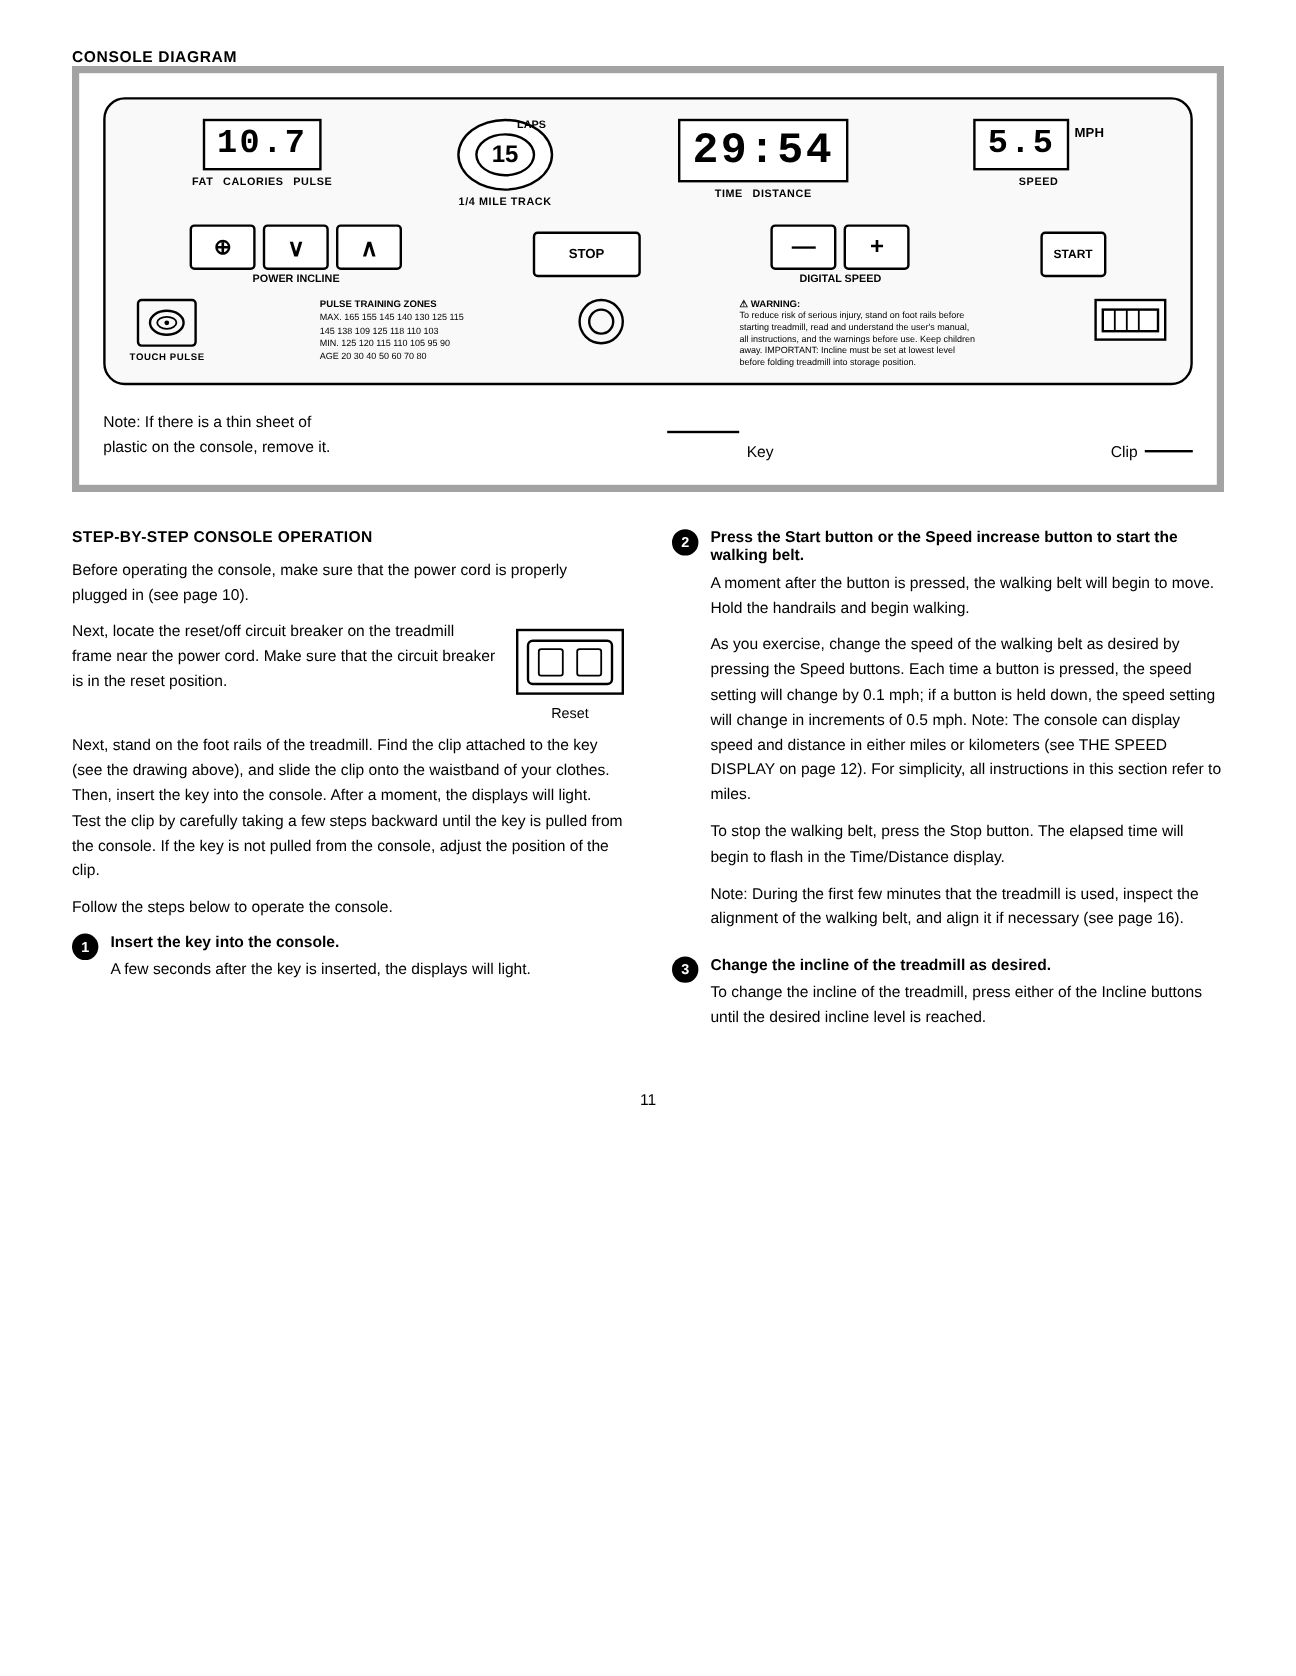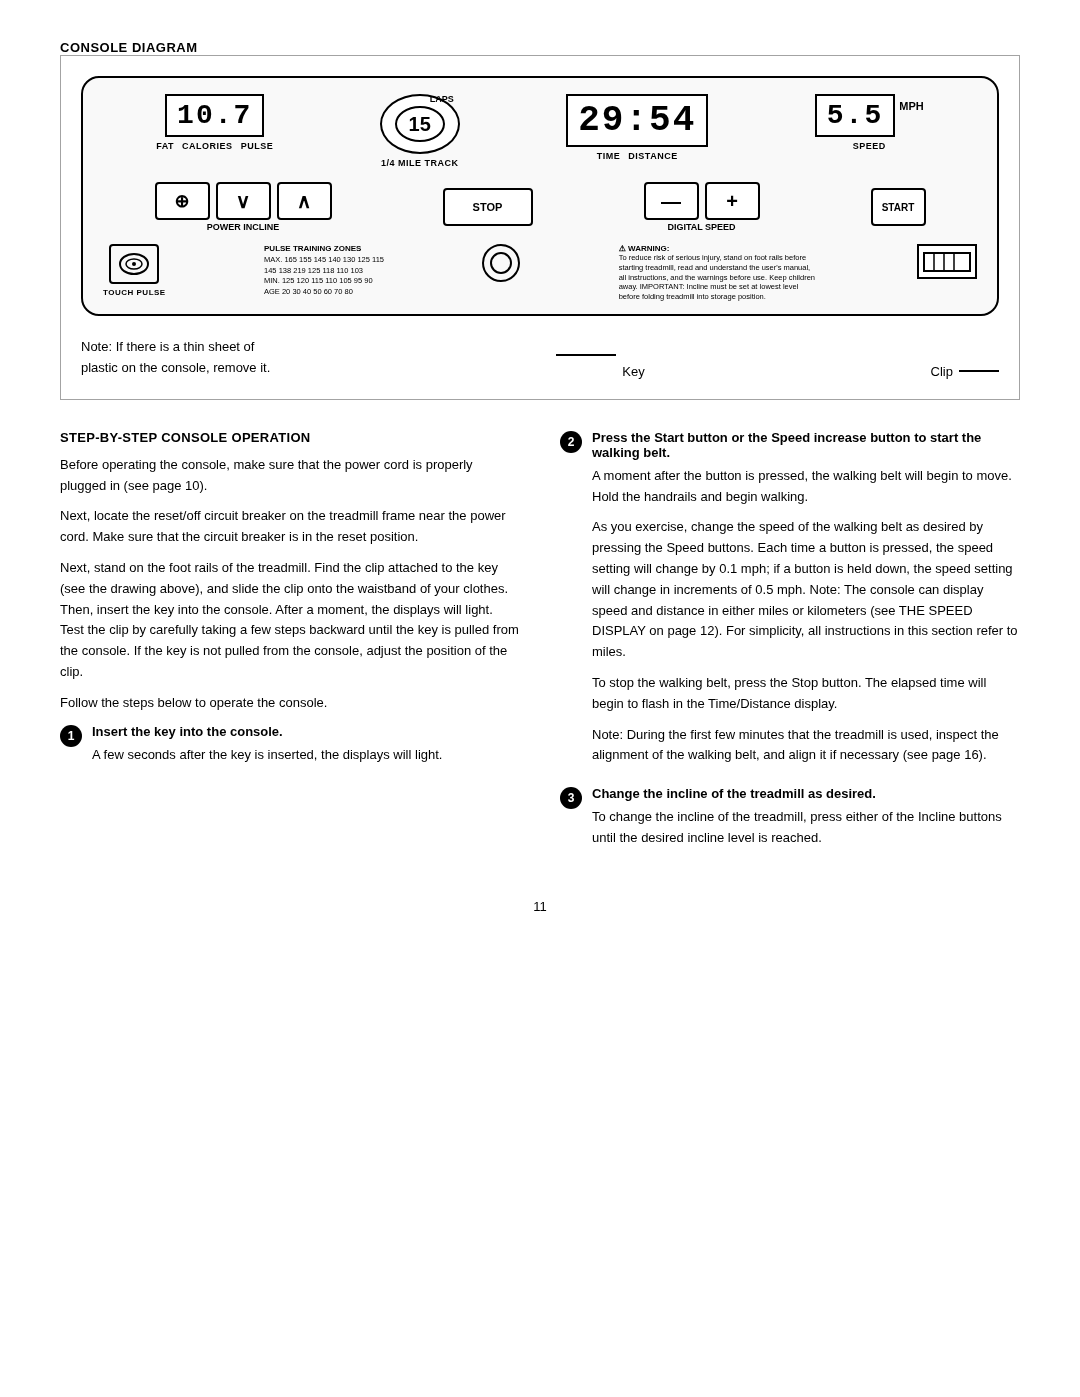--- a/index.html
+++ b/index.html
@@ -16,21 +16,21 @@
       min-height: 1397px;
       padding: 40px 60px;
     }
     .section-title {
       font-weight: bold;
       font-size: 13px;
       letter-spacing: 0.5px;
     }
     
     .console-diagram-box {
-      border: 1px solid #a3a3a3;
+      border: 6px solid #a3a3a3;
       padding: 20px;
       margin-bottom: 30px;
       position: relative;
     }
     .console-panel {
       border: 2px solid #000;
       border-radius: 18px;
       padding: 16px 20px 12px;
       margin-bottom: 16px;
       position: relative;
@@ -417,21 +417,21 @@
               <circle cx="18" cy="14" r="2" fill="#000"></circle>
             </svg>
           </div>
           <div class="touch-pulse-label">TOUCH PULSE</div>
         </div>
 
         <div>
           <div class="pulse-zones-title">PULSE TRAINING ZONES</div>
           <div class="pulse-zones-table">
             <div>MAX. 165 155 145 140 130 125 115</div>
-            <div>145 138 219 125 118 110 103</div>
+            <div>145 138 109 125 118 110 103</div>
             <div>MIN. 125 120 115 110 105 95 90</div>
             <div>AGE  20  30  40  50  60  70  80</div>
           </div>
         </div>
 
         <div class="key-area">
           <div class="key-circle">
             <div class="key-inner"></div>
           </div>
         </div>
@@ -475,20 +475,30 @@
   <div class="content-columns">
 
     <div class="left-col">
       <div class="subsection-title">STEP-BY-STEP CONSOLE OPERATION</div>
 
       <p>Before operating the console, make sure that the power cord is properly plugged in (see page 10).</p>
 
       <div class="reset-row">
         <div class="reset-text">
           <p style="margin-bottom:0;">Next, locate the reset/off circuit breaker on the treadmill frame near the power cord. Make sure that the circuit breaker is in the reset position.</p>
+        </div>
+        <div style="display:flex; flex-direction:column; align-items:center;">
+          <div class="reset-illustration">
+            <svg width="80" height="46" viewBox="0 0 80 46">
+              <rect x="5" y="5" width="70" height="36" rx="4" fill="none" stroke="#000" stroke-width="2"></rect>
+              <rect x="14" y="12" width="20" height="22" rx="2" fill="none" stroke="#000" stroke-width="1.5"></rect>
+              <rect x="46" y="12" width="20" height="22" rx="2" fill="none" stroke="#000" stroke-width="1.5"></rect>
+            </svg>
+          </div>
+          <span style="font-size:12px;">Reset</span>
         </div>
       </div>
 
       <p>
         Next, stand on the foot rails of the treadmill. Find the clip attached to the key (see the drawing above), and slide the clip onto the waistband of your clothes. Then, insert the key into the console. After a moment, the displays will light. <b>Test the clip by carefully taking a few steps backward until the key is pulled from the console. If the key is not pulled from the console, adjust the position of the clip.</b>
       </p>
 
       <p>Follow the steps below to operate the console.</p>
 
       <div class="step-block">

